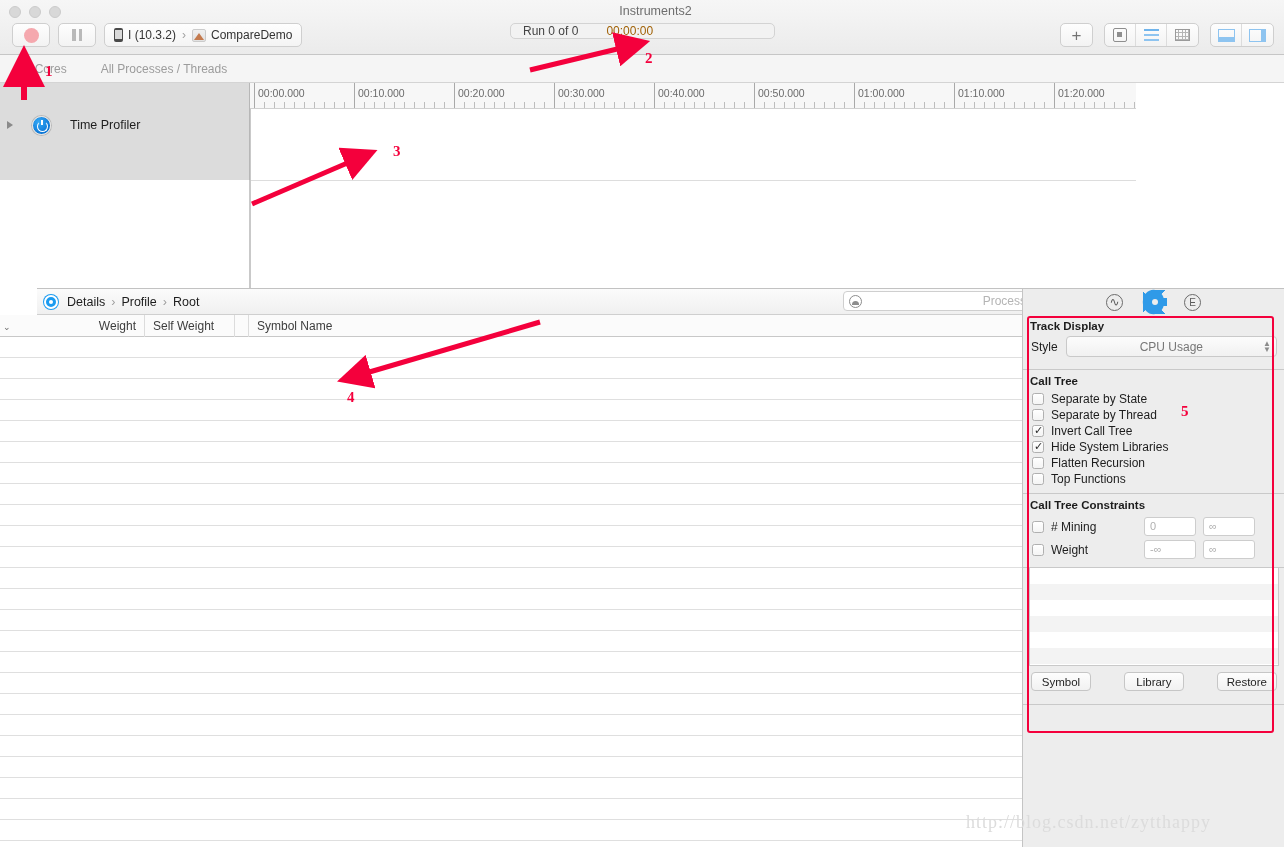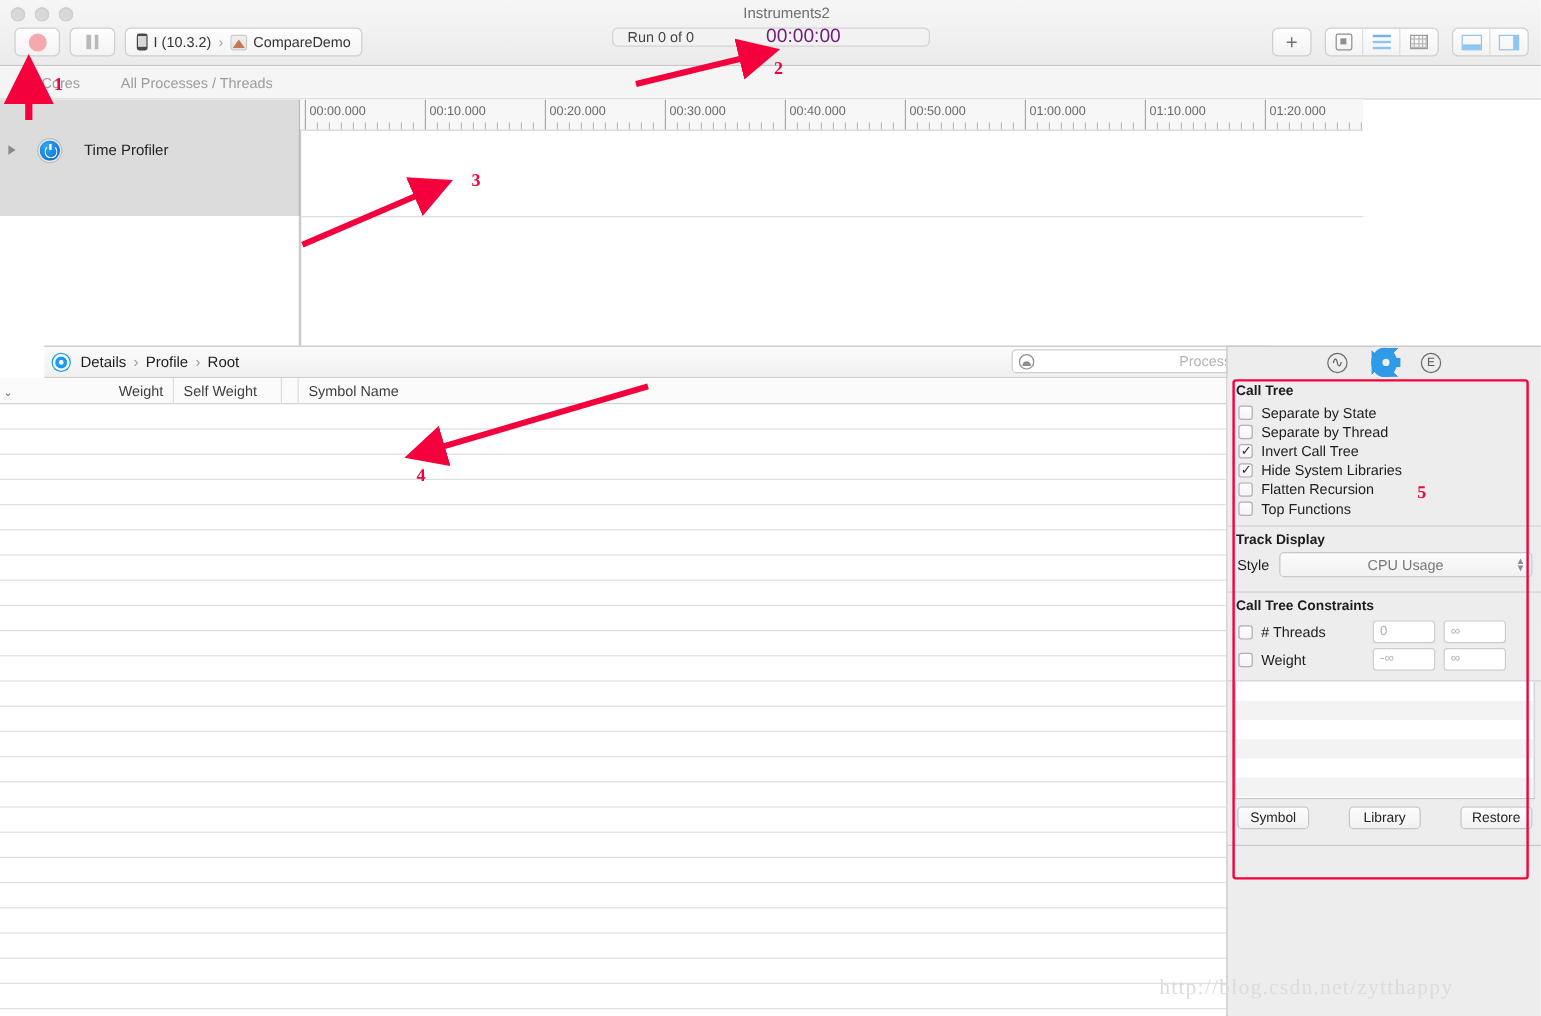--- a/index.html
+++ b/index.html
@@ -63,21 +63,21 @@
     border-left:5px solid transparent; border-right:5px solid transparent;
     border-bottom:7px solid #c47a4e;
   }
   .time-field {
     position: absolute; left: 510px; top: 23px; width: 265px; height: 16px;
     border: 1px solid #d3d3d3; border-radius: 5px;
     background: #f2f2f2;
     display: flex; align-items: center;
   }
   .time-field .run { margin-left: 12px; font-size: 12px; color: #444; }
-  .time-field .clock { margin-left: 60px; font-size: 16px; color: #701a75; }
+  .time-field .clock { margin-left: 28px; font-size: 12px; color: #a16207; }
 
   .tb-right { position: absolute; right: 10px; top: 23px; display: flex; align-items: center; gap: 11px; }
   .seg {
     display: flex; height: 24px; border: 1px solid #cfcfcf; border-radius: 5px;
     background: linear-gradient(#fefefe,#f3f3f3); overflow: hidden;
   }
   .seg > div {
     width: 31px; display: flex; align-items: center; justify-content: center;
     border-right: 1px solid #dcdcdc;
   }
@@ -555,66 +555,66 @@
         <span class="gear"></span>
       </div>
       <div class="insp-tab">
         <span>E</span>
       </div>
     </div>
 
     <div class="insp-panel">
 
       <div class="sect-body">
-        <div class="sect-hdr">Call Tree</div>
-        <div id="calltree-options">
-            <div class="cb-row">
-              <span class="cb"></span>
-              <span class="cb-lab">Separate by State</span>
-            </div>
-            <div class="cb-row">
-              <span class="cb"></span>
-              <span class="cb-lab">Separate by Thread</span>
-            </div>
-            <div class="cb-row">
-              <span class="cb on"></span>
-              <span class="cb-lab">Invert Call Tree</span>
-            </div>
-            <div class="cb-row">
-              <span class="cb on"></span>
-              <span class="cb-lab">Hide System Libraries</span>
-            </div>
-            <div class="cb-row">
-              <span class="cb"></span>
-              <span class="cb-lab">Flatten Recursion</span>
-            </div>
-            <div class="cb-row">
-              <span class="cb"></span>
-              <span class="cb-lab">Top Functions</span>
-            </div>
-          </div>
-      </div>
-
-      <div class="sect-body">
         <div class="sect-hdr">Track Display</div>
         <div class="row-style">
           <span class="lab">Style</span>
           <div class="popup">
             <span>CPU Usage</span>
             <span class="chevs">▲<br>▼</span>
           </div>
         </div>
       </div>
 
       <div class="sect-body">
+        <div class="sect-hdr">Call Tree</div>
+        <div id="calltree-options">
+            <div class="cb-row">
+              <span class="cb"></span>
+              <span class="cb-lab">Separate by State</span>
+            </div>
+            <div class="cb-row">
+              <span class="cb"></span>
+              <span class="cb-lab">Separate by Thread</span>
+            </div>
+            <div class="cb-row">
+              <span class="cb on"></span>
+              <span class="cb-lab">Invert Call Tree</span>
+            </div>
+            <div class="cb-row">
+              <span class="cb on"></span>
+              <span class="cb-lab">Hide System Libraries</span>
+            </div>
+            <div class="cb-row">
+              <span class="cb"></span>
+              <span class="cb-lab">Flatten Recursion</span>
+            </div>
+            <div class="cb-row">
+              <span class="cb"></span>
+              <span class="cb-lab">Top Functions</span>
+            </div>
+          </div>
+      </div>
+
+      <div class="sect-body">
         <div class="sect-hdr">Call Tree Constraints</div>
         <div id="constraint-rows">
             <div class="constraint-row">
               <span class="cb"></span>
-              <span class="cb-lab"># Threads</span>
+              <span class="cb-lab"># Mining</span>
               <div class="num-field">0</div>
               <div class="num-field">∞</div>
             </div>
             <div class="constraint-row">
               <span class="cb"></span>
               <span class="cb-lab">Weight</span>
               <div class="num-field">-∞</div>
               <div class="num-field">∞</div>
             </div>
           </div>

